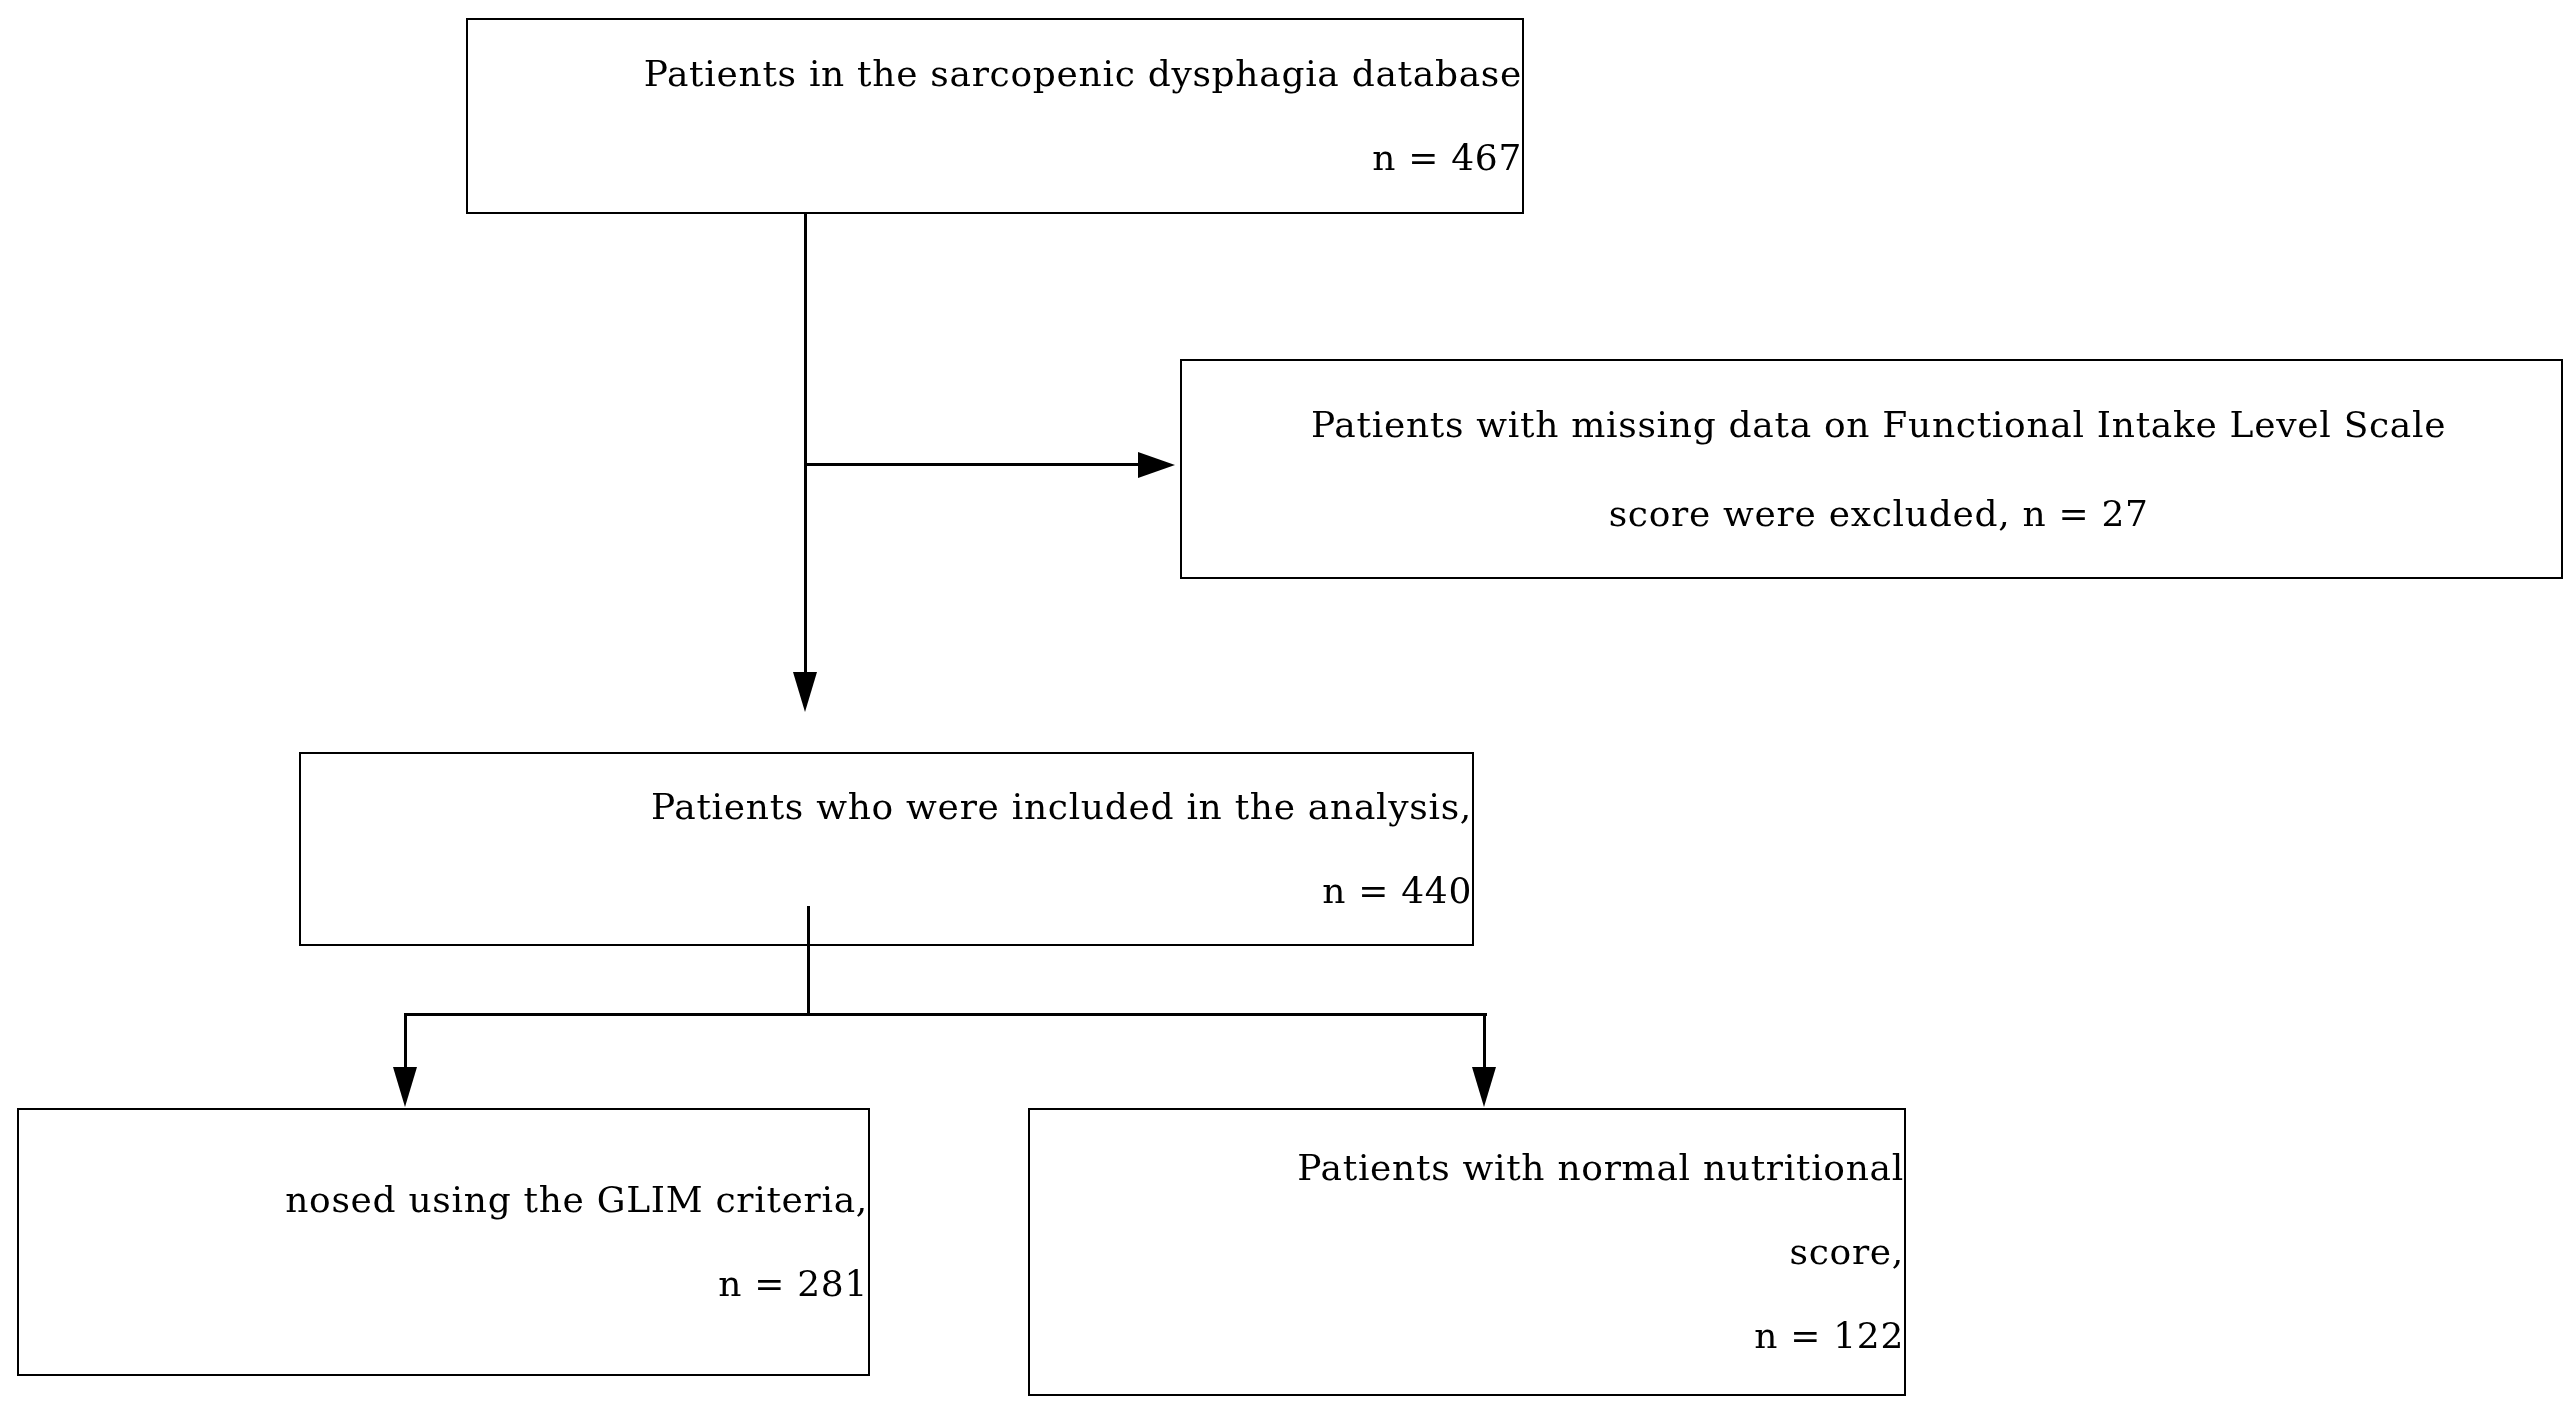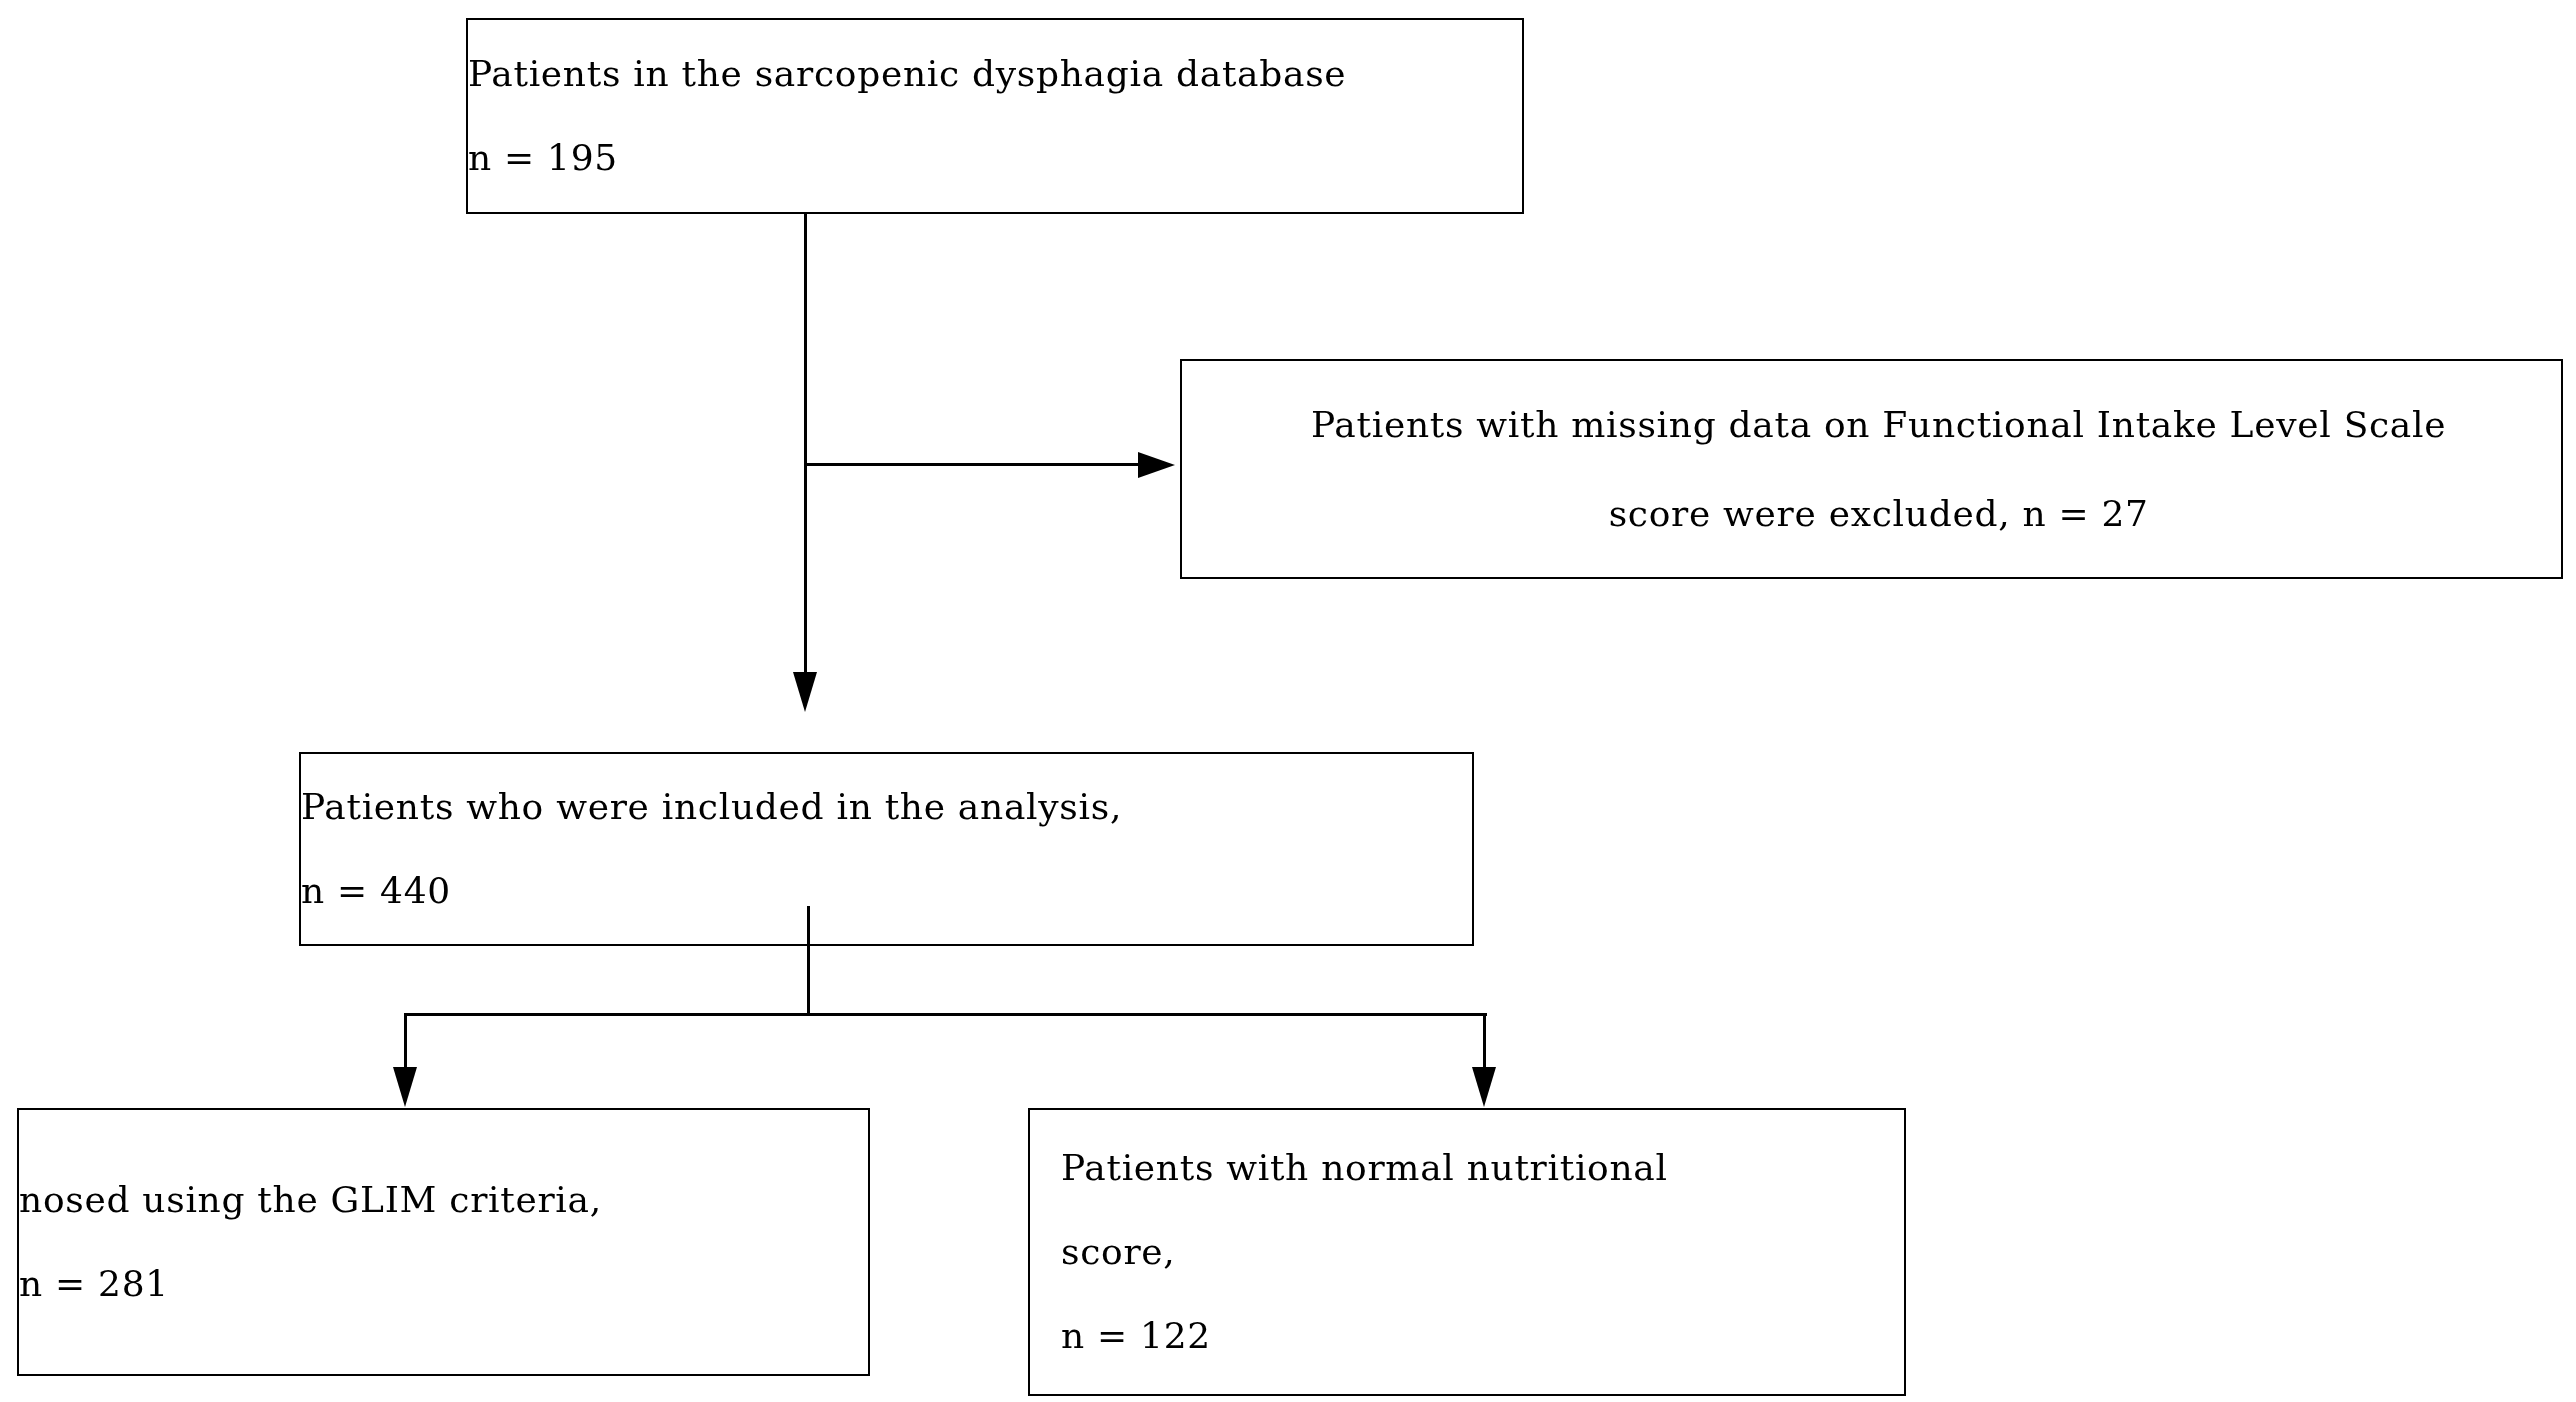--- a/index.html
+++ b/index.html
@@ -18,21 +18,21 @@
     overflow: hidden;
   }
   .fc-box {
     position: absolute;
     box-sizing: border-box;
     border: 2.9px solid #000000;
     background: #ffffff;
     display: flex;
     flex-direction: column;
     justify-content: center;
-    align-items: flex-start;
+    align-items: flex-end;
   }
   .fc-box .line {
     line-height: 84px;
     text-align: center;
     white-space: nowrap;
     letter-spacing: 0.7px;
   }
   .fc-box.left-align {
     align-items: center;
     padding-left: 28.6px;
@@ -63,21 +63,21 @@
     border-left: 37px solid #000000;
   }
 </style>
 </head>
 <body>
 
 <div class="figure">
 
   <div class="fc-box" style="left:466px; top:18px; width:1058px; height:196px;">
     <div class="line">Patients in the sarcopenic dysphagia database</div>
-    <div class="line">n = 195</div>
+    <div class="line">n = 467</div>
   </div>
 
   <div class="conn" style="left:804px; top:214px; width:2.9px; height:461px;"></div>
   <div class="arrow-down" style="left:793px; top:672px;"></div>
 
   <div class="conn" style="left:804px; top:463px; width:336px; height:2.9px;"></div>
   <div class="arrow-right" style="left:1138px; top:452px;"></div>
 
   <div class="fc-box left-align" style="left:1180px; top:359px; width:1383px; height:220px;">
     <div class="line">Patients with missing data on Functional Intake Level Scale</div>

